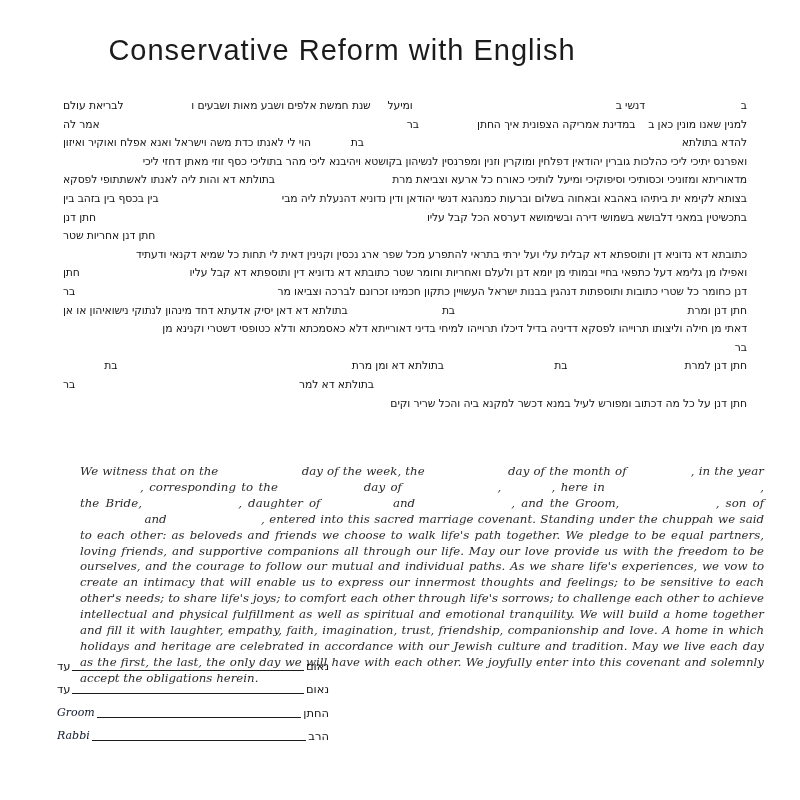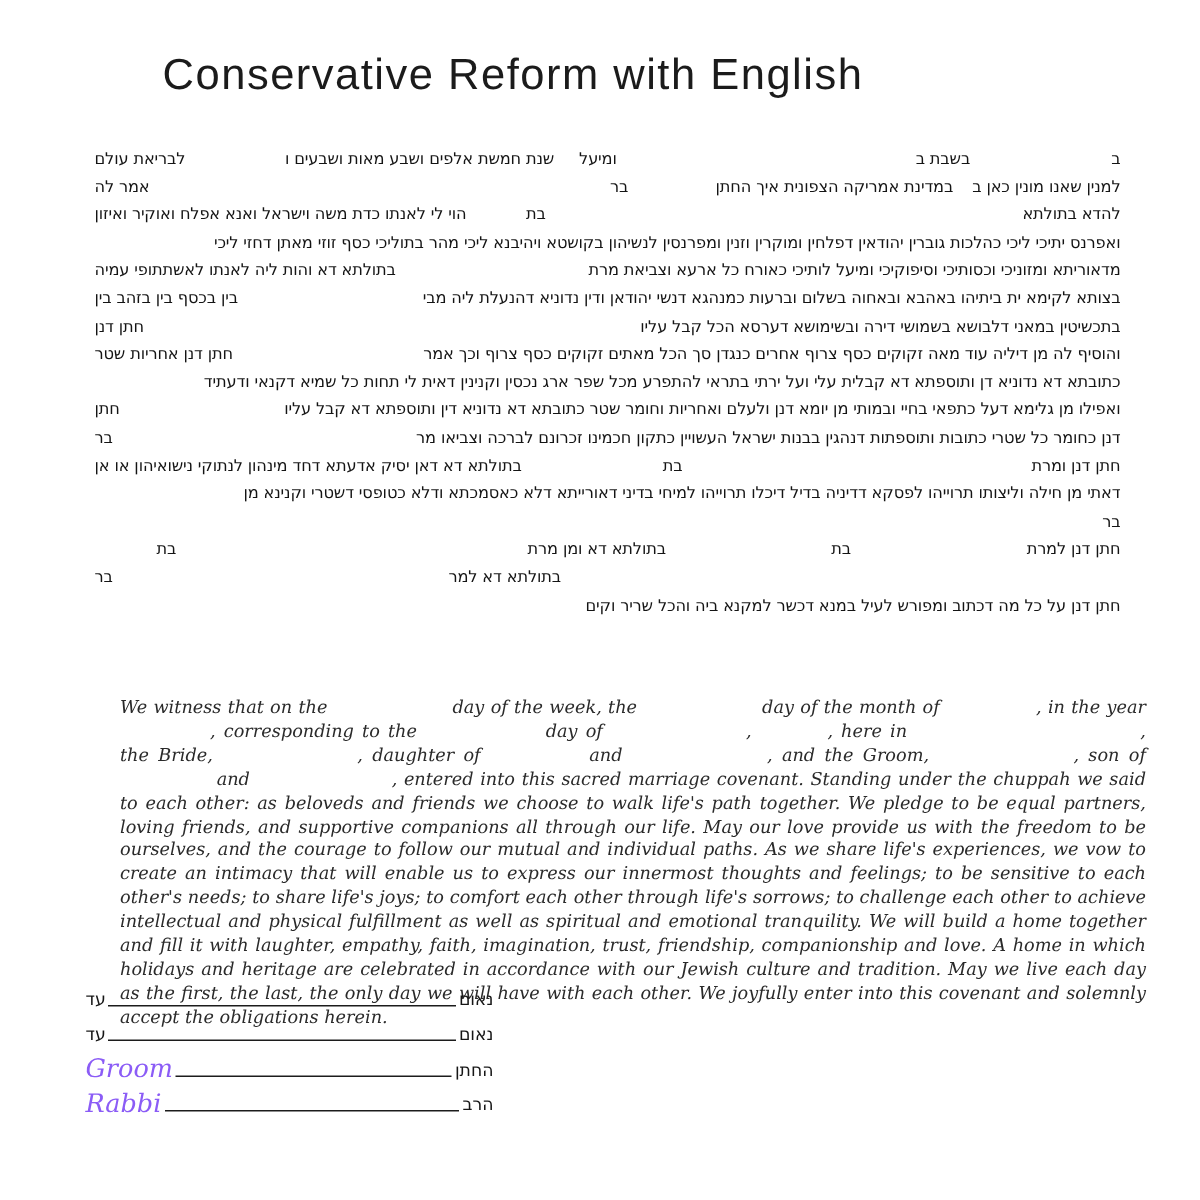--- a/index.html
+++ b/index.html
@@ -55,39 +55,39 @@
     display:flex;align-items:flex-end;
     height:23.6px;
   }
   .sigrow .lbl{flex:0 0 auto;}
   .lbl.heb{
     font-family:"DejaVu Sans",sans-serif;
     font-size:11.5px;color:#161616;line-height:14px;
   }
   .lbl.lat{
     font-family:"DejaVu Serif","Liberation Serif",serif;
-    font-style:italic;font-size:17px;color:#8b5cf6;line-height:14px;
+    font-style:italic;font-size:11px;color:#0f172a;line-height:14px;
   }
   .sig-underline{
     flex:1 1 auto;
     border-bottom:1px solid #1c1c1c;
     margin:0 2px 2px 2px;
     height:1px;
   }
 </style>
 </head>
 <body>
 
 <div id="page">
   <div id="title">Conservative Reform with English</div>
   <div id="hebrew-block">
       <div class="hline">
         <span class="hseg">ב</span>
         <span class="hgap" style="flex-grow: 85;"></span>
-        <span class="hseg">בשבת ב</span>
+        <span class="hseg">דנשי ב</span>
         <span class="hgap" style="flex-grow: 180;"></span>
         <span class="hseg">ומיעל</span>
         <span class="hgap" style="flex-grow: 15;"></span>
         <span class="hseg">שנת חמשת אלפים ושבע מאות ושבעים ו</span>
         <span class="hgap" style="flex-grow: 60;"></span>
         <span class="hseg">לבריאת עולם</span>
       </div>
       <div class="hline">
         <span class="hseg">למנין שאנו מונין כאן ב</span>
         <span class="hgap" style="flex-grow: 12;"></span>
@@ -103,35 +103,34 @@
         <span class="hseg">בת</span>
         <span class="hgap" style="flex-grow: 25;"></span>
         <span class="hseg">הוי לי לאנתו כדת משה וישראל ואנא אפלח ואוקיר ואיזון</span>
       </div>
       <div class="hline">
         <span class="hseg">ואפרנס יתיכי ליכי כהלכות גוברין יהודאין דפלחין ומוקרין וזנין ומפרנסין לנשיהון בקושטא ויהיבנא ליכי מהר בתוליכי כסף זוזי מאתן דחזי ליכי</span>
       </div>
       <div class="hline">
         <span class="hseg">מדאוריתא ומזוניכי וכסותיכי וסיפוקיכי ומיעל לותיכי כאורח כל ארעא וצביאת מרת</span>
         <span class="hgap" style="flex-grow: 95;"></span>
-        <span class="hseg">בתולתא דא והות ליה לאנתו לאשתתופי עמיה</span>
+        <span class="hseg">בתולתא דא והות ליה לאנתו לאשתתופי לפסקא</span>
       </div>
       <div class="hline">
         <span class="hseg">בצותא לקימא ית ביתיהו באהבא ובאחוה בשלום וברעות כמנהגא דנשי יהודאן ודין נדוניא דהנעלת ליה מבי</span>
         <span class="hgap" style="flex-grow: 70;"></span>
         <span class="hseg">בין בכסף בין בזהב בין</span>
       </div>
       <div class="hline">
         <span class="hseg">בתכשיטין במאני דלבושא בשמושי דירה ובשימושא דערסא הכל קבל עליו</span>
         <span class="hgap" style="flex-grow: 100;"></span>
         <span class="hgap" style="flex-grow: 55;"></span>
         <span class="hseg">חתן דנן</span>
       </div>
       <div class="hline">
-        <span class="hseg">והוסיף לה מן דיליה עוד מאה זקוקים כסף צרוף אחרים כנגדן סך הכל מאתים זקוקים כסף צרוף וכך אמר</span>
         <span class="hgap" style="flex-grow: 105;"></span>
         <span class="hseg">חתן דנן אחריות שטר</span>
       </div>
       <div class="hline">
         <span class="hseg">כתובתא דא נדוניא דן ותוספתא דא קבלית עלי ועל ירתי בתראי להתפרע מכל שפר ארג נכסין וקנינין דאית לי תחות כל שמיא דקנאי ודעתיד</span>
       </div>
       <div class="hline">
         <span class="hseg">ואפילו מן גלימא דעל כתפאי בחיי ובמותי מן יומא דנן ולעלם ואחריות וחומר שטר כתובתא דא נדוניא דין ותוספתא דא קבל עליו</span>
         <span class="hgap" style="flex-grow: 80;"></span>
         <span class="hseg">חתן</span>

